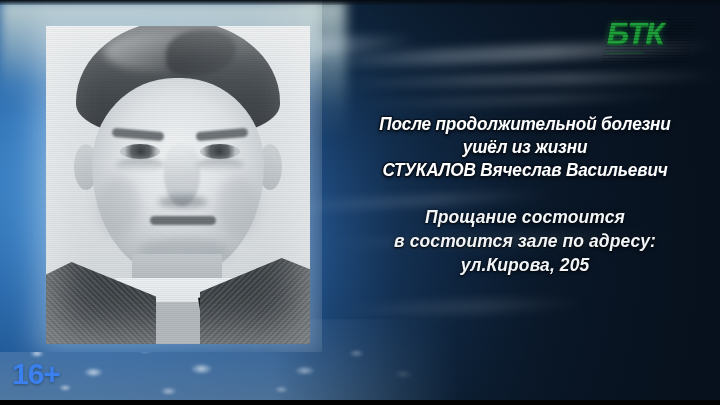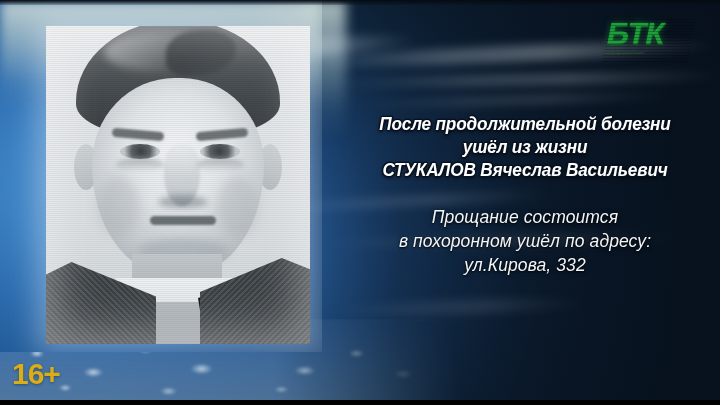--- a/index.html
+++ b/index.html
@@ -144,39 +144,39 @@
     text-shadow:
       -1.4px 0 1px #0a1420, 1.4px 0 1px #0a1420, 0 -1.4px 1px #0a1420, 0 1.4px 1px #0a1420,
       -1px -1px 1px #0a1420, 1px -1px 1px #0a1420, -1px 1px 1px #0a1420, 1px 1px 1px #0a1420,
       0 2px 4px rgba(0,0,0,.85);}
   .headline .hl{display:block;white-space:nowrap;}
 
   .details{position:absolute;left:0;top:205px;width:390px;text-align:center;
     font-style:italic;font-weight:400;font-size:17.5px;line-height:24px;letter-spacing:.1px;
     color:#f2f5f8;
     text-shadow:0 1px 2px rgba(0,0,0,.9), 0 0 5px rgba(0,0,0,.6);}
-  .details .dl{display:block;white-space:nowrap;}
+  .details .dl{display:block;white-space:nowrap;font-weight:bold;}
 
   
   .logo{position:absolute;left:606px;top:18px;width:86px;height:44px;
         transform:skewX(-11deg);}
   .logo-text{position:absolute;left:0;top:0;width:86px;
         font-weight:700;font-size:31px;line-height:32px;letter-spacing:-1px;
         color:#1f9e3c;text-align:left;
         text-shadow:0 0 6px rgba(30,170,70,.55), 1px 1px 0 #0c4a1c;}
   .logo-sub{position:absolute;left:1px;top:31px;width:84px;height:7px;
         font-size:4px;line-height:7px;letter-spacing:.1px;color:#1b7f33;
         white-space:nowrap;overflow:hidden;opacity:.85;}
   .logo-scan{position:absolute;inset:0;pointer-events:none;opacity:.45;
         background:repeating-linear-gradient(0deg, rgba(0,0,0,.55) 0 1px, rgba(0,0,0,0) 1px 3px);}
 
   
   .age{position:absolute;left:12px;top:358px;
        font-weight:700;font-size:30px;line-height:32px;letter-spacing:-1px;
-       color:#eab308;opacity:.92;
+       color:#3b82f6;opacity:.92;
        text-shadow:0 1px 3px rgba(20,40,60,.55);text-align:center;}
 </style>
 </head>
 <body>
 
 <div id="screen">
 
   <div class="sky-base"></div>
   <div class="sky-dark-right"></div>
   <div class="sky-top-haze"></div>
@@ -230,22 +230,22 @@
 
   <div class="text-col">
     <div class="headline">
       <span class="hl">После продолжительной болезни</span>
       <span class="hl">ушёл из жизни</span>
       <span class="hl">СТУКАЛОВ Вячеслав Васильевич</span>
     </div>
 
     <div class="details">
       <span class="dl">Прощание состоится</span>
-      <span class="dl">в похоронном ушёл по адресу:</span>
-      <span class="dl">ул.Кирова, 332</span>
+      <span class="dl">в состоится зале по адресу:</span>
+      <span class="dl">ул.Кирова, 205</span>
     </div>
   </div>
 
   <div class="logo">
     <div class="logo-text">БТК</div>
     <div class="logo-sub">телерадиокомпания</div>
     <div class="logo-scan"></div>
   </div>
 
   <div class="age">16+</div>

